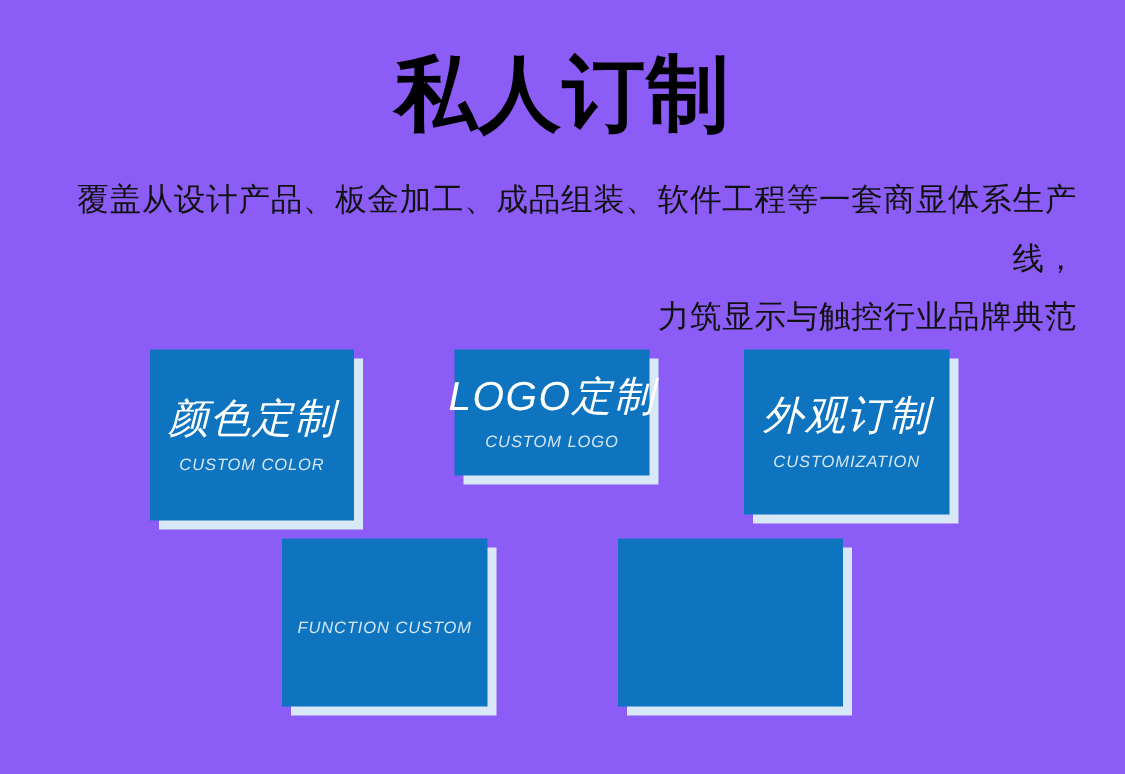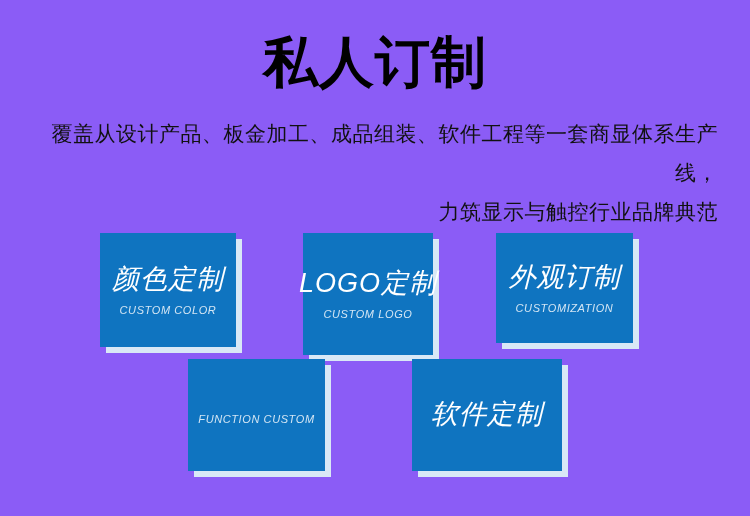--- a/index.html
+++ b/index.html
@@ -67,21 +67,21 @@
   }
   .card-sublabel{
     margin-top:8px;
     font-size:11px;
     font-weight:300;
     letter-spacing:0.6px;
     color:rgba(255,255,255,0.82);
     white-space:nowrap;
   }
   .card-1{left:100px;top:233px;width:136px;height:114px;}
-  .card-2{left:303px;top:233px;width:130px;height:122px;}
+  .card-2{left:303px;top:233px;width:130px;height:84px;}
   .card-3{left:496px;top:233px;width:137px;height:110px;}
   .card-4{left:188px;top:359px;width:137px;height:112px;}
   .card-5{left:412px;top:359px;width:150px;height:112px;}
 </style>
 </head>
 <body>
 
 <div class="page">
 
   <h1 class="title">私人订制</h1>
@@ -101,16 +101,15 @@
   <div class="card card-3">
     <div class="card-label">外观订制</div>
     <div class="card-sublabel">CUSTOMIZATION</div>
   </div>
 
   <div class="card card-4">
     <div class="card-sublabel">FUNCTION CUSTOM</div>
   </div>
 
   <div class="card card-5">
-    <div class="card-label">软件定制</div>
   </div>
 
 </div>
 
 </body></html>

